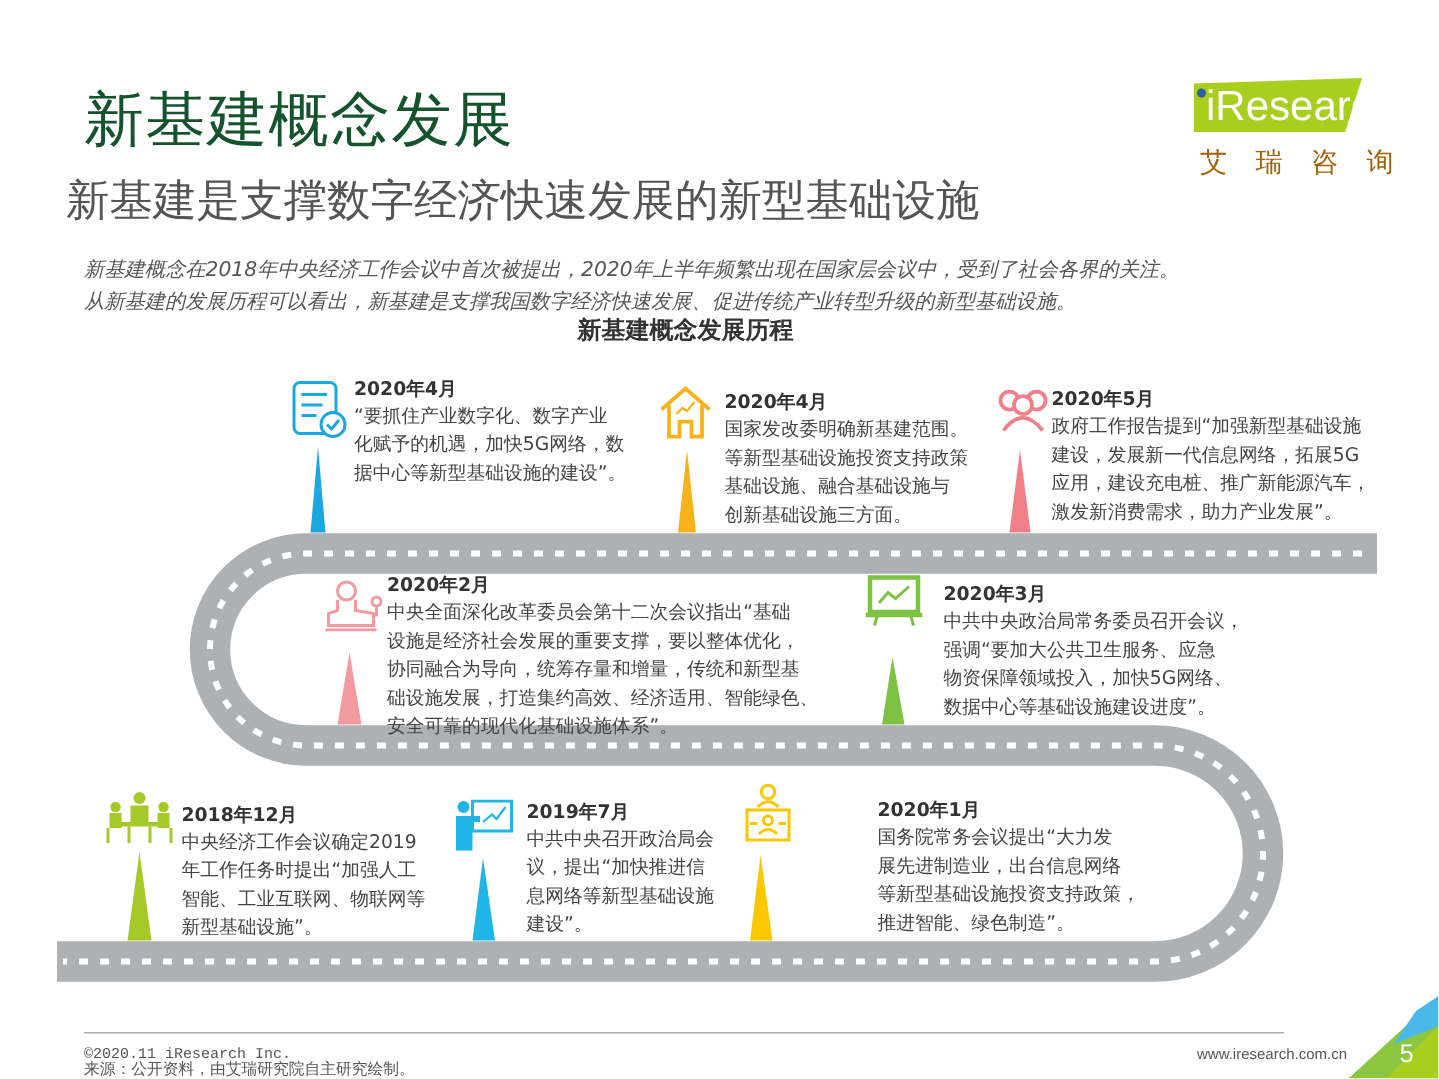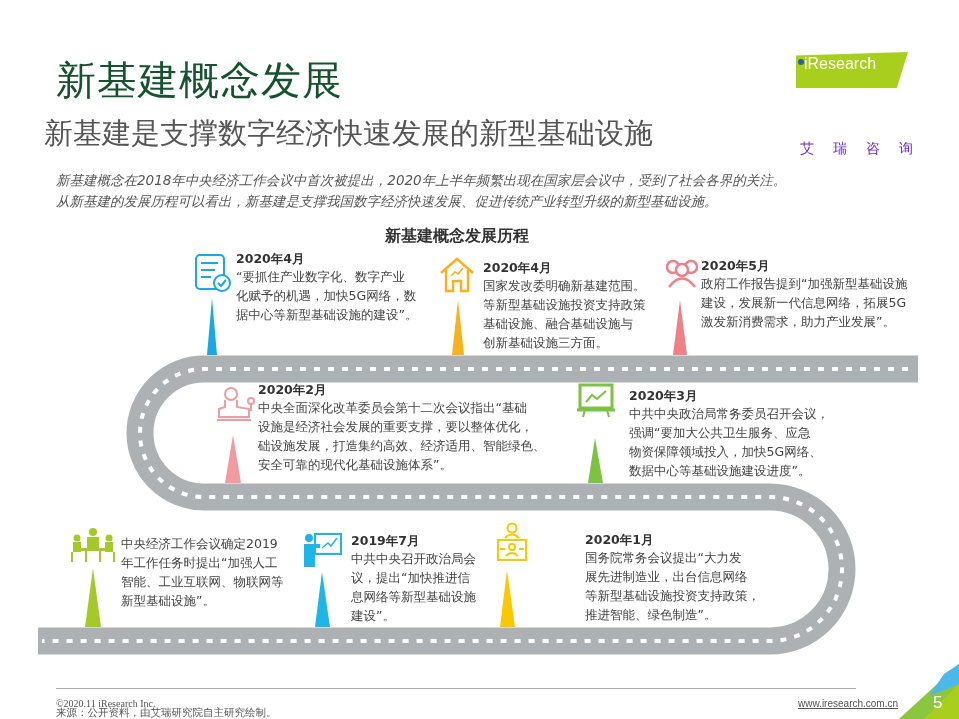--- a/index.html
+++ b/index.html
@@ -4,31 +4,31 @@
 <style>
   html, body { margin:0; padding:0; }
   body { width:959px; height:719px; position:relative; overflow:hidden; background:#ffffff; font-family:"DejaVu Sans","Liberation Sans",sans-serif; color:#444; }
   .abs { position:absolute; }
   .title { left:56px; top:56px; font-size:40px; color:#14532d; letter-spacing:1px; line-height:48px; white-space:nowrap; }
   .subtitle { left:44px; top:114px; font-size:29px; color:#555; line-height:38px; white-space:nowrap; }
   .intro { left:56px; top:170px; font-size:13.5px; color:#555; line-height:21px; width:890px; }
   .intro div { white-space:nowrap;font-style:italic; }
   .logo { left:786px; top:40px; width:130px; height:104px; }
   .logo-badge { position:absolute; left:10px; top:12px; width:112px; height:36px; background:#a8cf1e; clip-path:polygon(0 10%,100% 0,90% 100%,0 100%); }
-  .logo-text { position:absolute; left:18px; top:15px; font-size:16px; color:#fff; font-family:"Liberation Sans",sans-serif; }
+  .logo-text { position:absolute; left:18px; top:15px; font-size:28px; color:#fff; font-family:"Liberation Sans",sans-serif; }
   .logo-dot { position:absolute; left:12px; top:19px; width:6px; height:6px; border-radius:50%; background:#2b5ea8; }
-  .logo-cn { position:absolute; left:14px; top:56px; font-size:14px; color:#6d28d9; letter-spacing:19px; white-space:nowrap;margin-top:44px; }
-  .diagram-title { left:0; width:914px; top:226px; text-align:center; font-size:16px; font-weight:bold; color:#333; }
+  .logo-cn { position:absolute; left:14px; top:56px; font-size:18px; color:#a16207; letter-spacing:19px; white-space:nowrap; }
+  .diagram-title { left:0; width:914px; top:210px; text-align:center; font-size:16px; font-weight:bold; color:#333; }
   .event { position:absolute; font-size:12.5px; line-height:19px; color:#444; }
   .event .date { font-weight:bold; font-size:12.5px; color:#333; line-height:17px; }
   .event .line { white-space:nowrap; }
   .footer-source { left:56px; top:706px; font-size:10.5px; color:#555;text-align:center; }
   .footer-line { left:56px; top:688px; width:800px; height:1px; background:#aaa; }
-  .footer-copy { left:56px; top:698px; font-size:10px; color:#555; font-family:Liberation Serif, serif;text-align:right; }
-  .footer-url { left:798px; top:698px; font-size:10px; color:#555; font-family:"Liberation Sans",sans-serif;text-decoration:underline; }
+  .footer-copy { left:56px; top:698px; font-size:10px; color:#555; font-family:Liberation Mono, monospace;text-align:right; }
+  .footer-url { left:798px; top:698px; font-size:10px; color:#555; font-family:"Liberation Sans",sans-serif; }
   .corner { left:889px; top:664px; width:70px; height:55px; }
   .page-num { left:933px; top:693px; font-size:17px; color:#fff; font-family:"Liberation Sans",sans-serif; }
   .icon { position:absolute; }
 </style>
 </head>
 <body>
 
 <div class="abs title">新基建概念发展</div>
 <div class="abs subtitle">新基建是支撑数字经济快速发展的新型基础设施</div>
 <div class="abs intro">
@@ -139,40 +139,43 @@
   <div class="line">国家发改委明确新基建范围。</div>
   <div class="line">等新型基础设施投资支持政策</div>
   <div class="line">基础设施、融合基础设施与</div>
   <div class="line">创新基础设施三方面。</div>
 </div>
 
 <div class="event" style="left:701px;top:257px">
   <div class="date">2020年5月</div>
   <div class="line">政府工作报告提到“加强新型基础设施</div>
   <div class="line">建设，发展新一代信息网络，拓展5G</div>
+  <div class="line">应用，建设充电桩、推广新能源汽车，</div>
   <div class="line">激发新消费需求，助力产业发展”。</div>
 </div>
 
 <div class="event" style="left:258px;top:381px">
   <div class="date">2020年2月</div>
   <div class="line">中央全面深化改革委员会第十二次会议指出“基础</div>
   <div class="line">设施是经济社会发展的重要支撑，要以整体优化，</div>
+  <div class="line">协同融合为导向，统筹存量和增量，传统和新型基</div>
   <div class="line">础设施发展，打造集约高效、经济适用、智能绿色、</div>
   <div class="line">安全可靠的现代化基础设施体系”。</div>
 </div>
 
 <div class="event" style="left:629px;top:387px">
   <div class="date">2020年3月</div>
   <div class="line">中共中央政治局常务委员召开会议，</div>
   <div class="line">强调“要加大公共卫生服务、应急</div>
   <div class="line">物资保障领域投入，加快5G网络、</div>
   <div class="line">数据中心等基础设施建设进度”。</div>
 </div>
 
 <div class="event" style="left:121px;top:534px">
+  <div class="date">2018年12月</div>
   <div class="line">中央经济工作会议确定2019</div>
   <div class="line">年工作任务时提出“加强人工</div>
   <div class="line">智能、工业互联网、物联网等</div>
   <div class="line">新型基础设施”。</div>
 </div>
 
 <div class="event" style="left:351px;top:532px">
   <div class="date">2019年7月</div>
   <div class="line">中共中央召开政治局会</div>
   <div class="line">议，提出“加快推进信</div>

